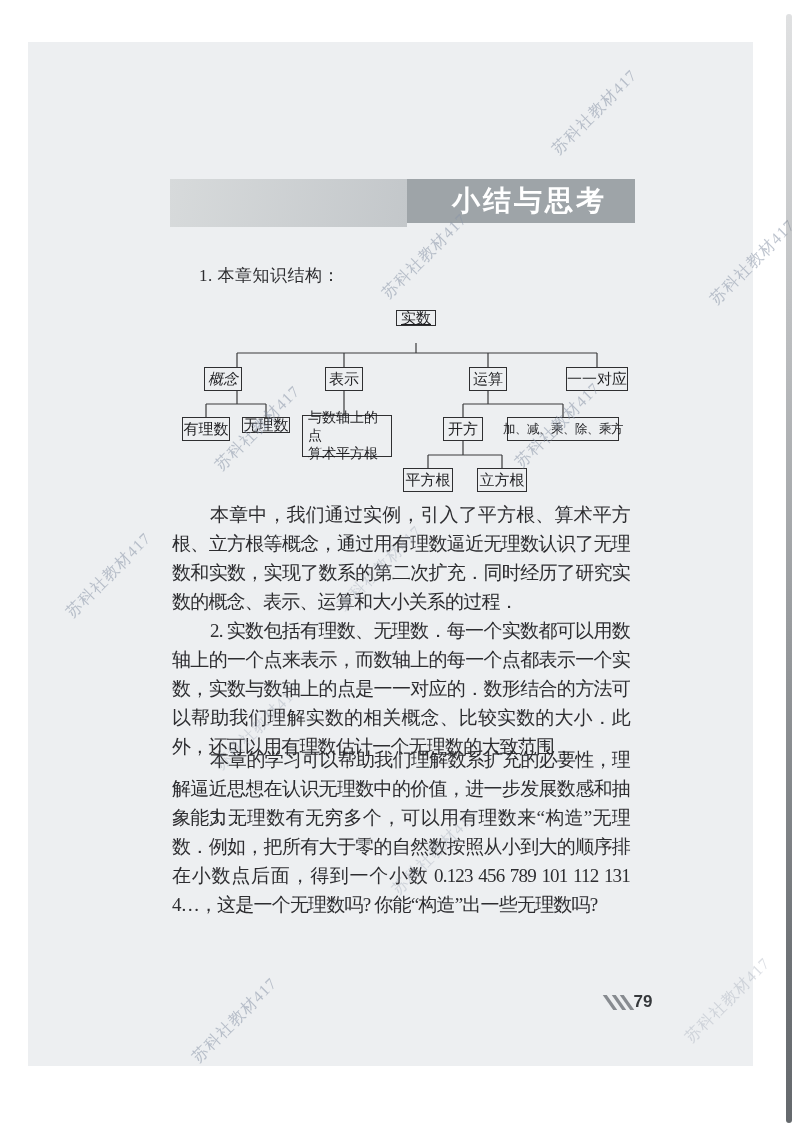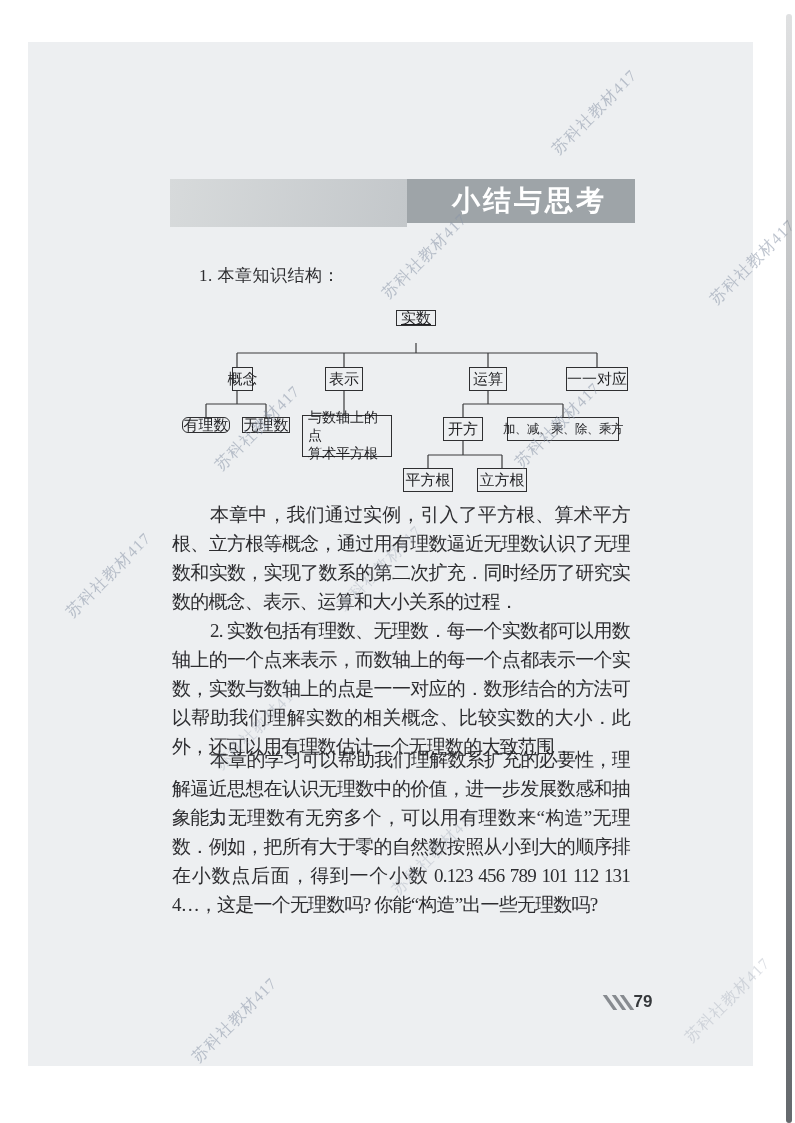--- a/index.html
+++ b/index.html
@@ -71,25 +71,25 @@
       <line x1="463" y1="404" x2="463" y2="417"></line>
       <line x1="563" y1="404" x2="563" y2="417"></line>
       <line x1="463" y1="441" x2="463" y2="455"></line>
       <line x1="428" y1="455" x2="502" y2="455"></line>
       <line x1="428" y1="455" x2="428" y2="468"></line>
       <line x1="502" y1="455" x2="502" y2="468"></line>
     </g>
   </svg>
 
   <div class="node" style="left:396px;top:310px;width:40px;height:16px;text-decoration:underline;">实数</div>
-  <div class="node" style="left:232px;top:367px;width:21px;height:24px;">概念</div>
+  <div class="node" style="left:204px;top:367px;width:38px;height:24px;font-style:italic;">概念</div>
   <div class="node" style="left:325px;top:367px;width:38px;height:24px;">表示</div>
   <div class="node" style="left:469px;top:367px;width:38px;height:24px;">运算</div>
   <div class="node" style="left:566px;top:367px;width:62px;height:24px;">一一对应</div>
-  <div class="node" style="left:182px;top:417px;width:48px;height:16px;border-radius:6px;">有理数</div>
+  <div class="node" style="left:182px;top:417px;width:48px;height:24px;">有理数</div>
   <div class="node" style="left:242px;top:417px;width:48px;height:16px;">无理数</div>
   <div class="node multiline" style="left:302px;top:415px;width:90px;height:42px;">与数轴上的点
 算术平方根</div>
   <div class="node" style="left:443px;top:417px;width:40px;height:24px;">开方</div>
   <div class="node tight" style="left:507px;top:417px;width:112px;height:24px;">加、减、乘、除、乘方</div>
   <div class="node" style="left:403px;top:468px;width:50px;height:24px;">平方根</div>
   <div class="node" style="left:477px;top:468px;width:50px;height:24px;">立方根</div>
 
   <p class="para p1">本章中，我们通过实例，引入了平方根、算术平方根、立方根等概念，通过用有理数逼近无理数认识了无理数和实数，实现了数系的第二次扩充．同时经历了研究实数的概念、表示、运算和大小关系的过程．</p>
   <p class="para p2">2. 实数包括有理数、无理数．每一个实数都可以用数轴上的一个点来表示，而数轴上的每一个点都表示一个实数，实数与数轴上的点是一一对应的．数形结合的方法可以帮助我们理解实数的相关概念、比较实数的大小．此外，还可以用有理数估计一个无理数的大致范围．</p>

